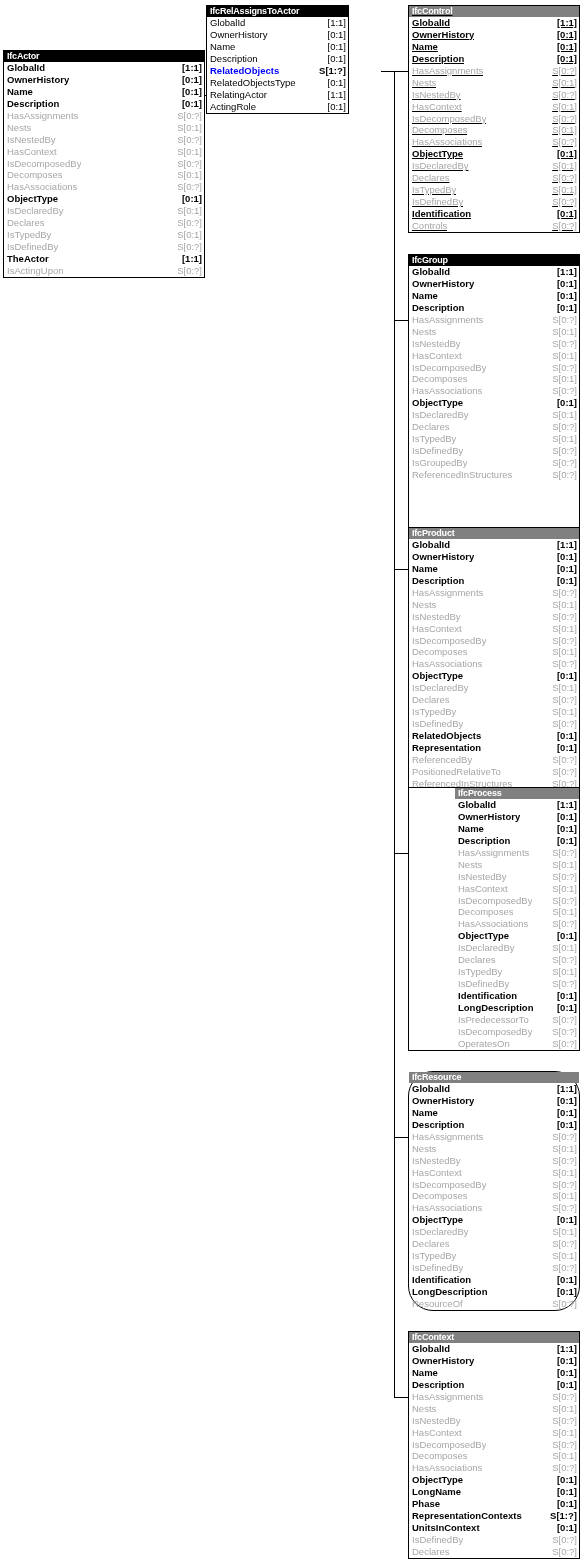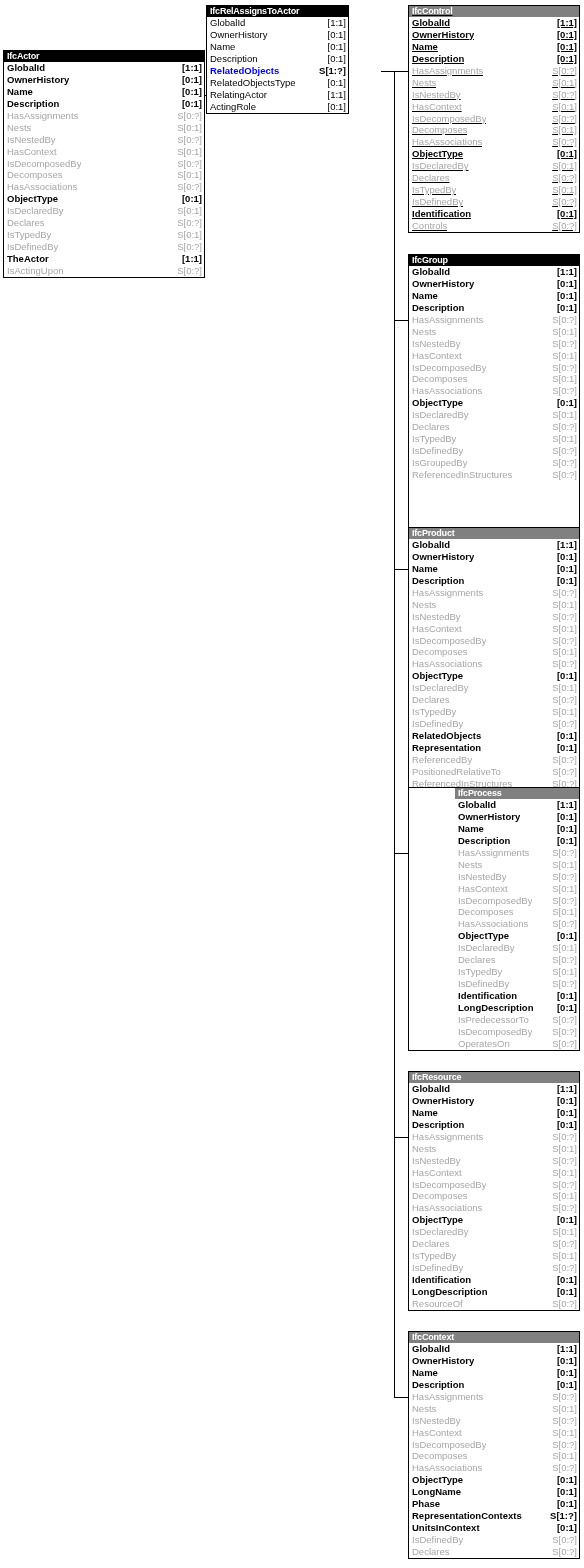--- a/index.html
+++ b/index.html
@@ -514,21 +514,21 @@
           <div class="row inv">
             <span class="nm">IsDecomposedBy</span>
             <span class="card">S[0:?]</span>
           </div>
           <div class="row inv">
             <span class="nm">OperatesOn</span>
             <span class="card">S[0:?]</span>
           </div>
         </div>
       </div>
-      <div class="box" style="left: 408px; top: 1071px; width: 172px; height: 240.05px;">
+      <div class="box" style="left: 408px; top: 1071px; width: 172px; height: 240.05px; border-radius: 25px;">
         <div class="box-hdr hdr-gray">IfcResource</div>
         <div class="rows">
           <div class="row attr">
             <span class="nm">GlobalId</span>
             <span class="card">[1:1]</span>
           </div>
           <div class="row attr">
             <span class="nm">OwnerHistory</span>
             <span class="card">[0:1]</span>
           </div>

